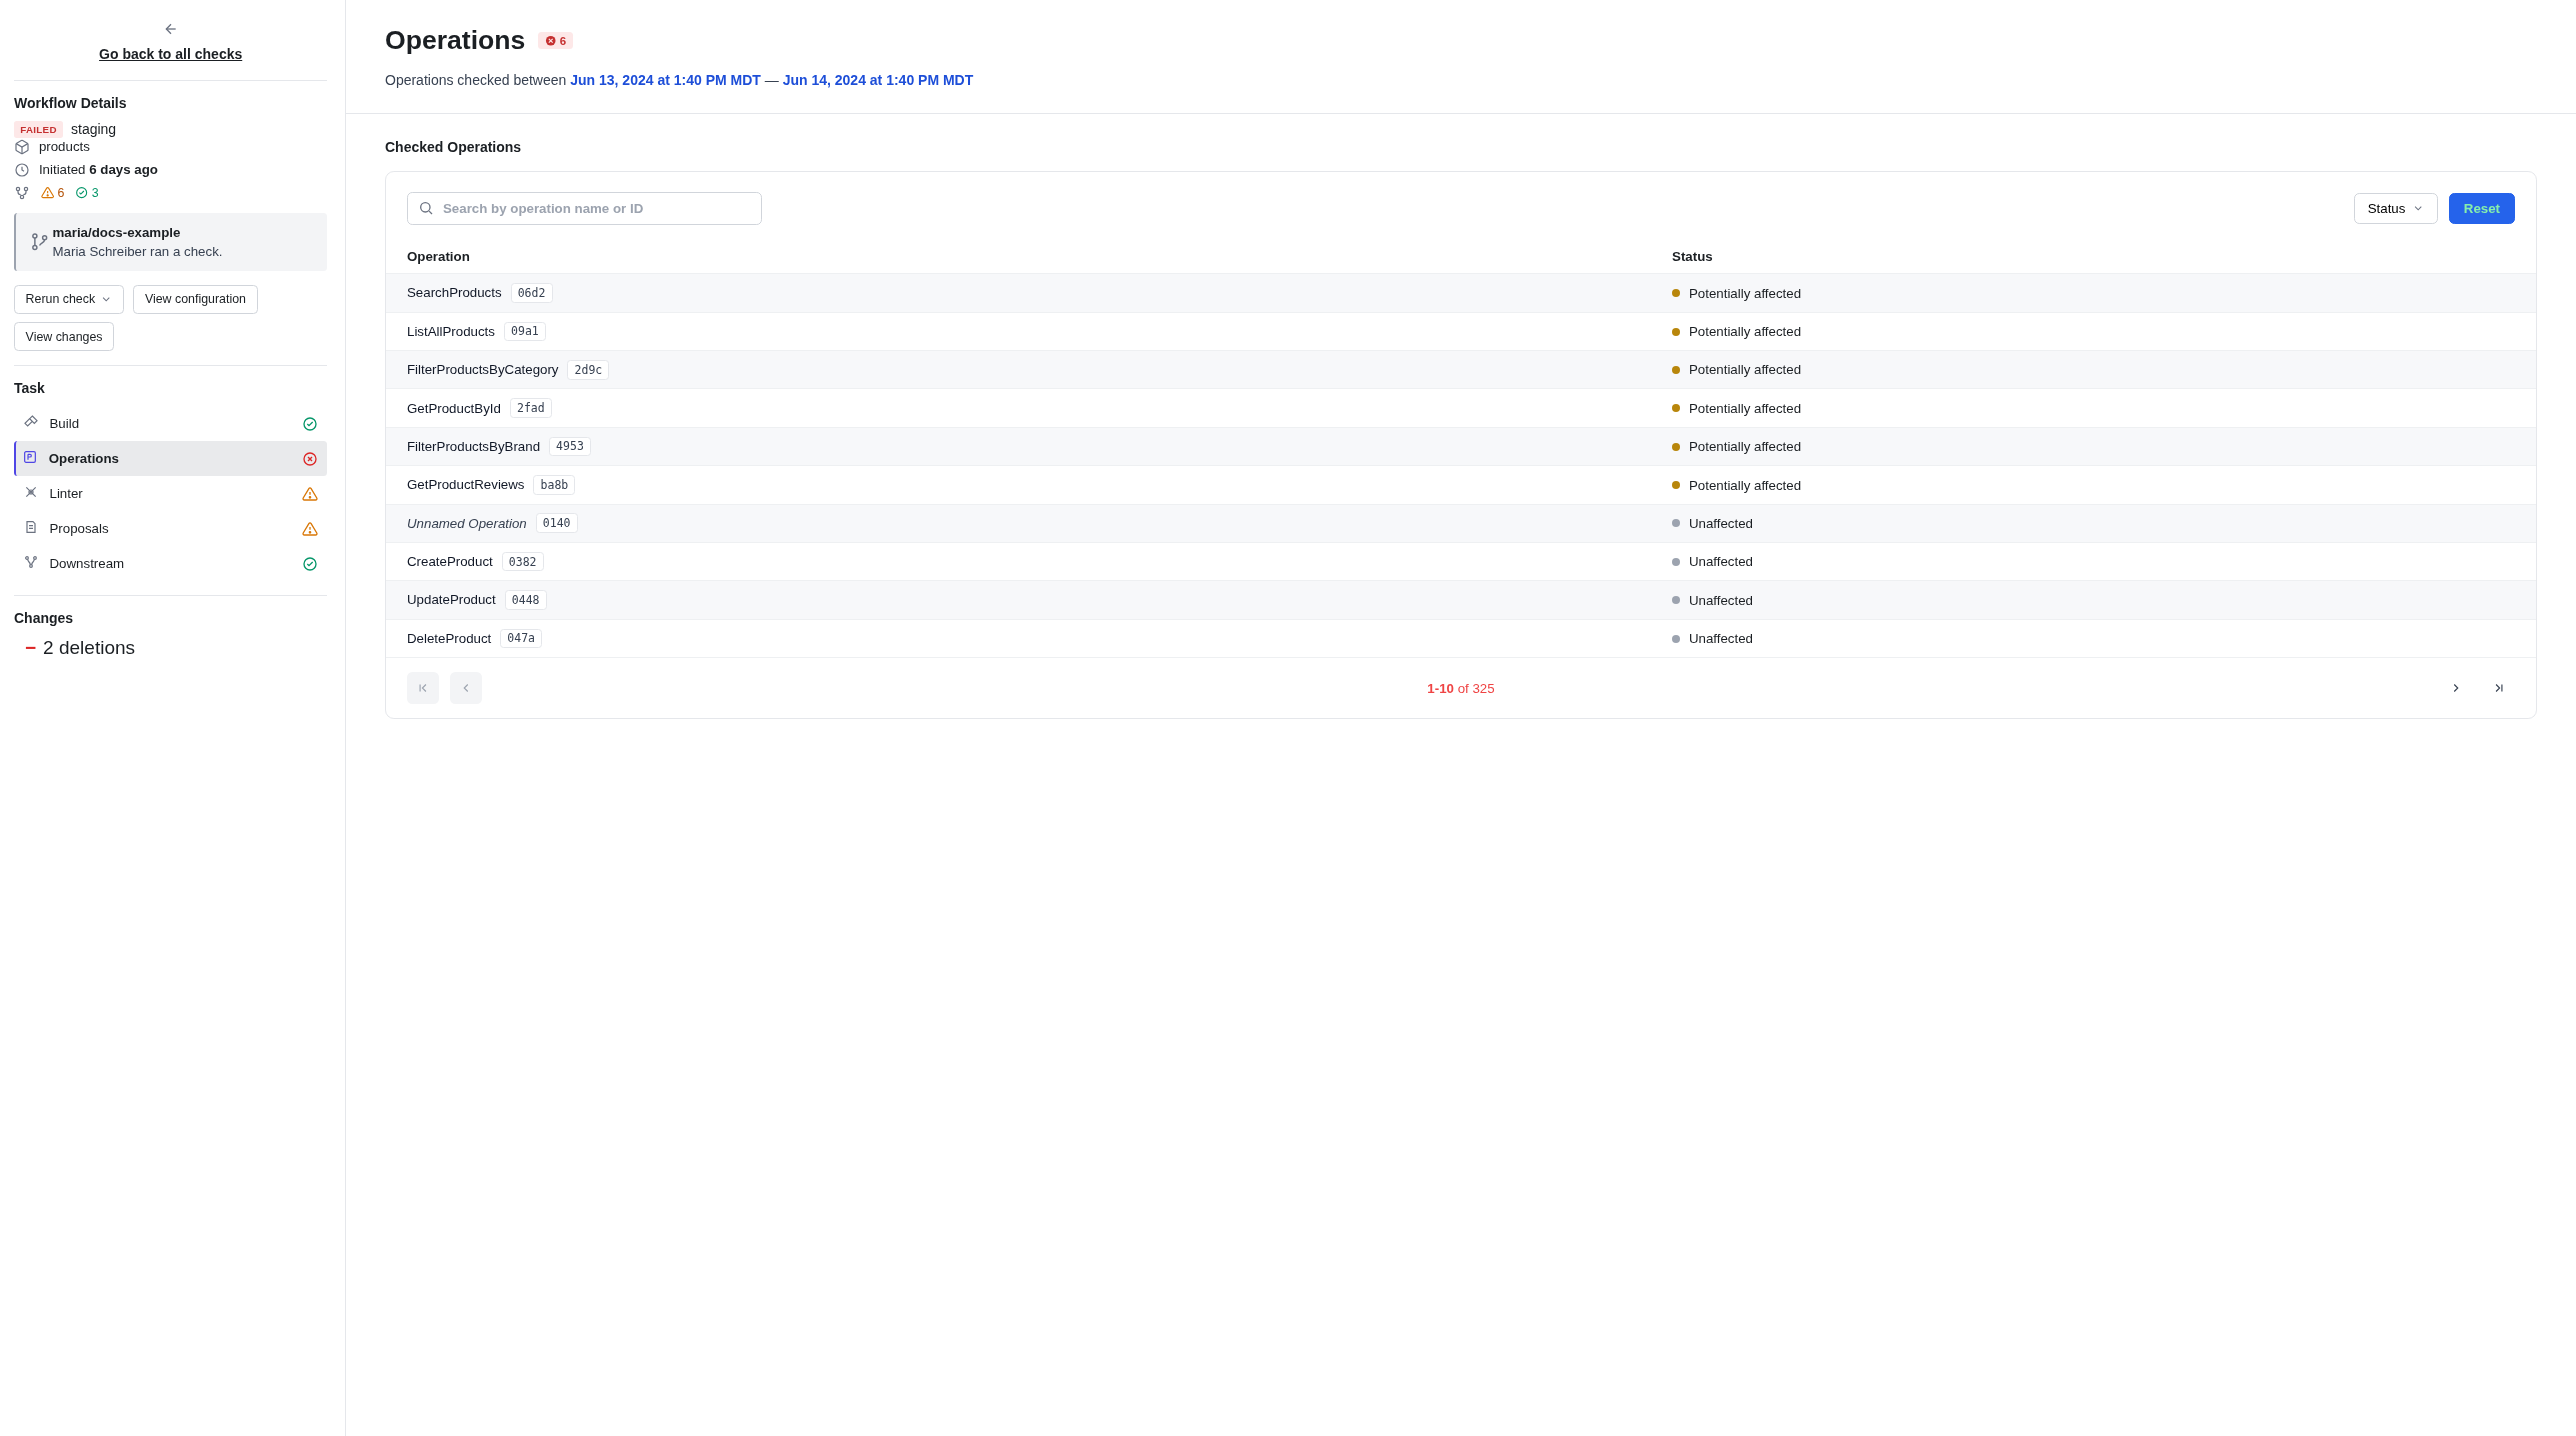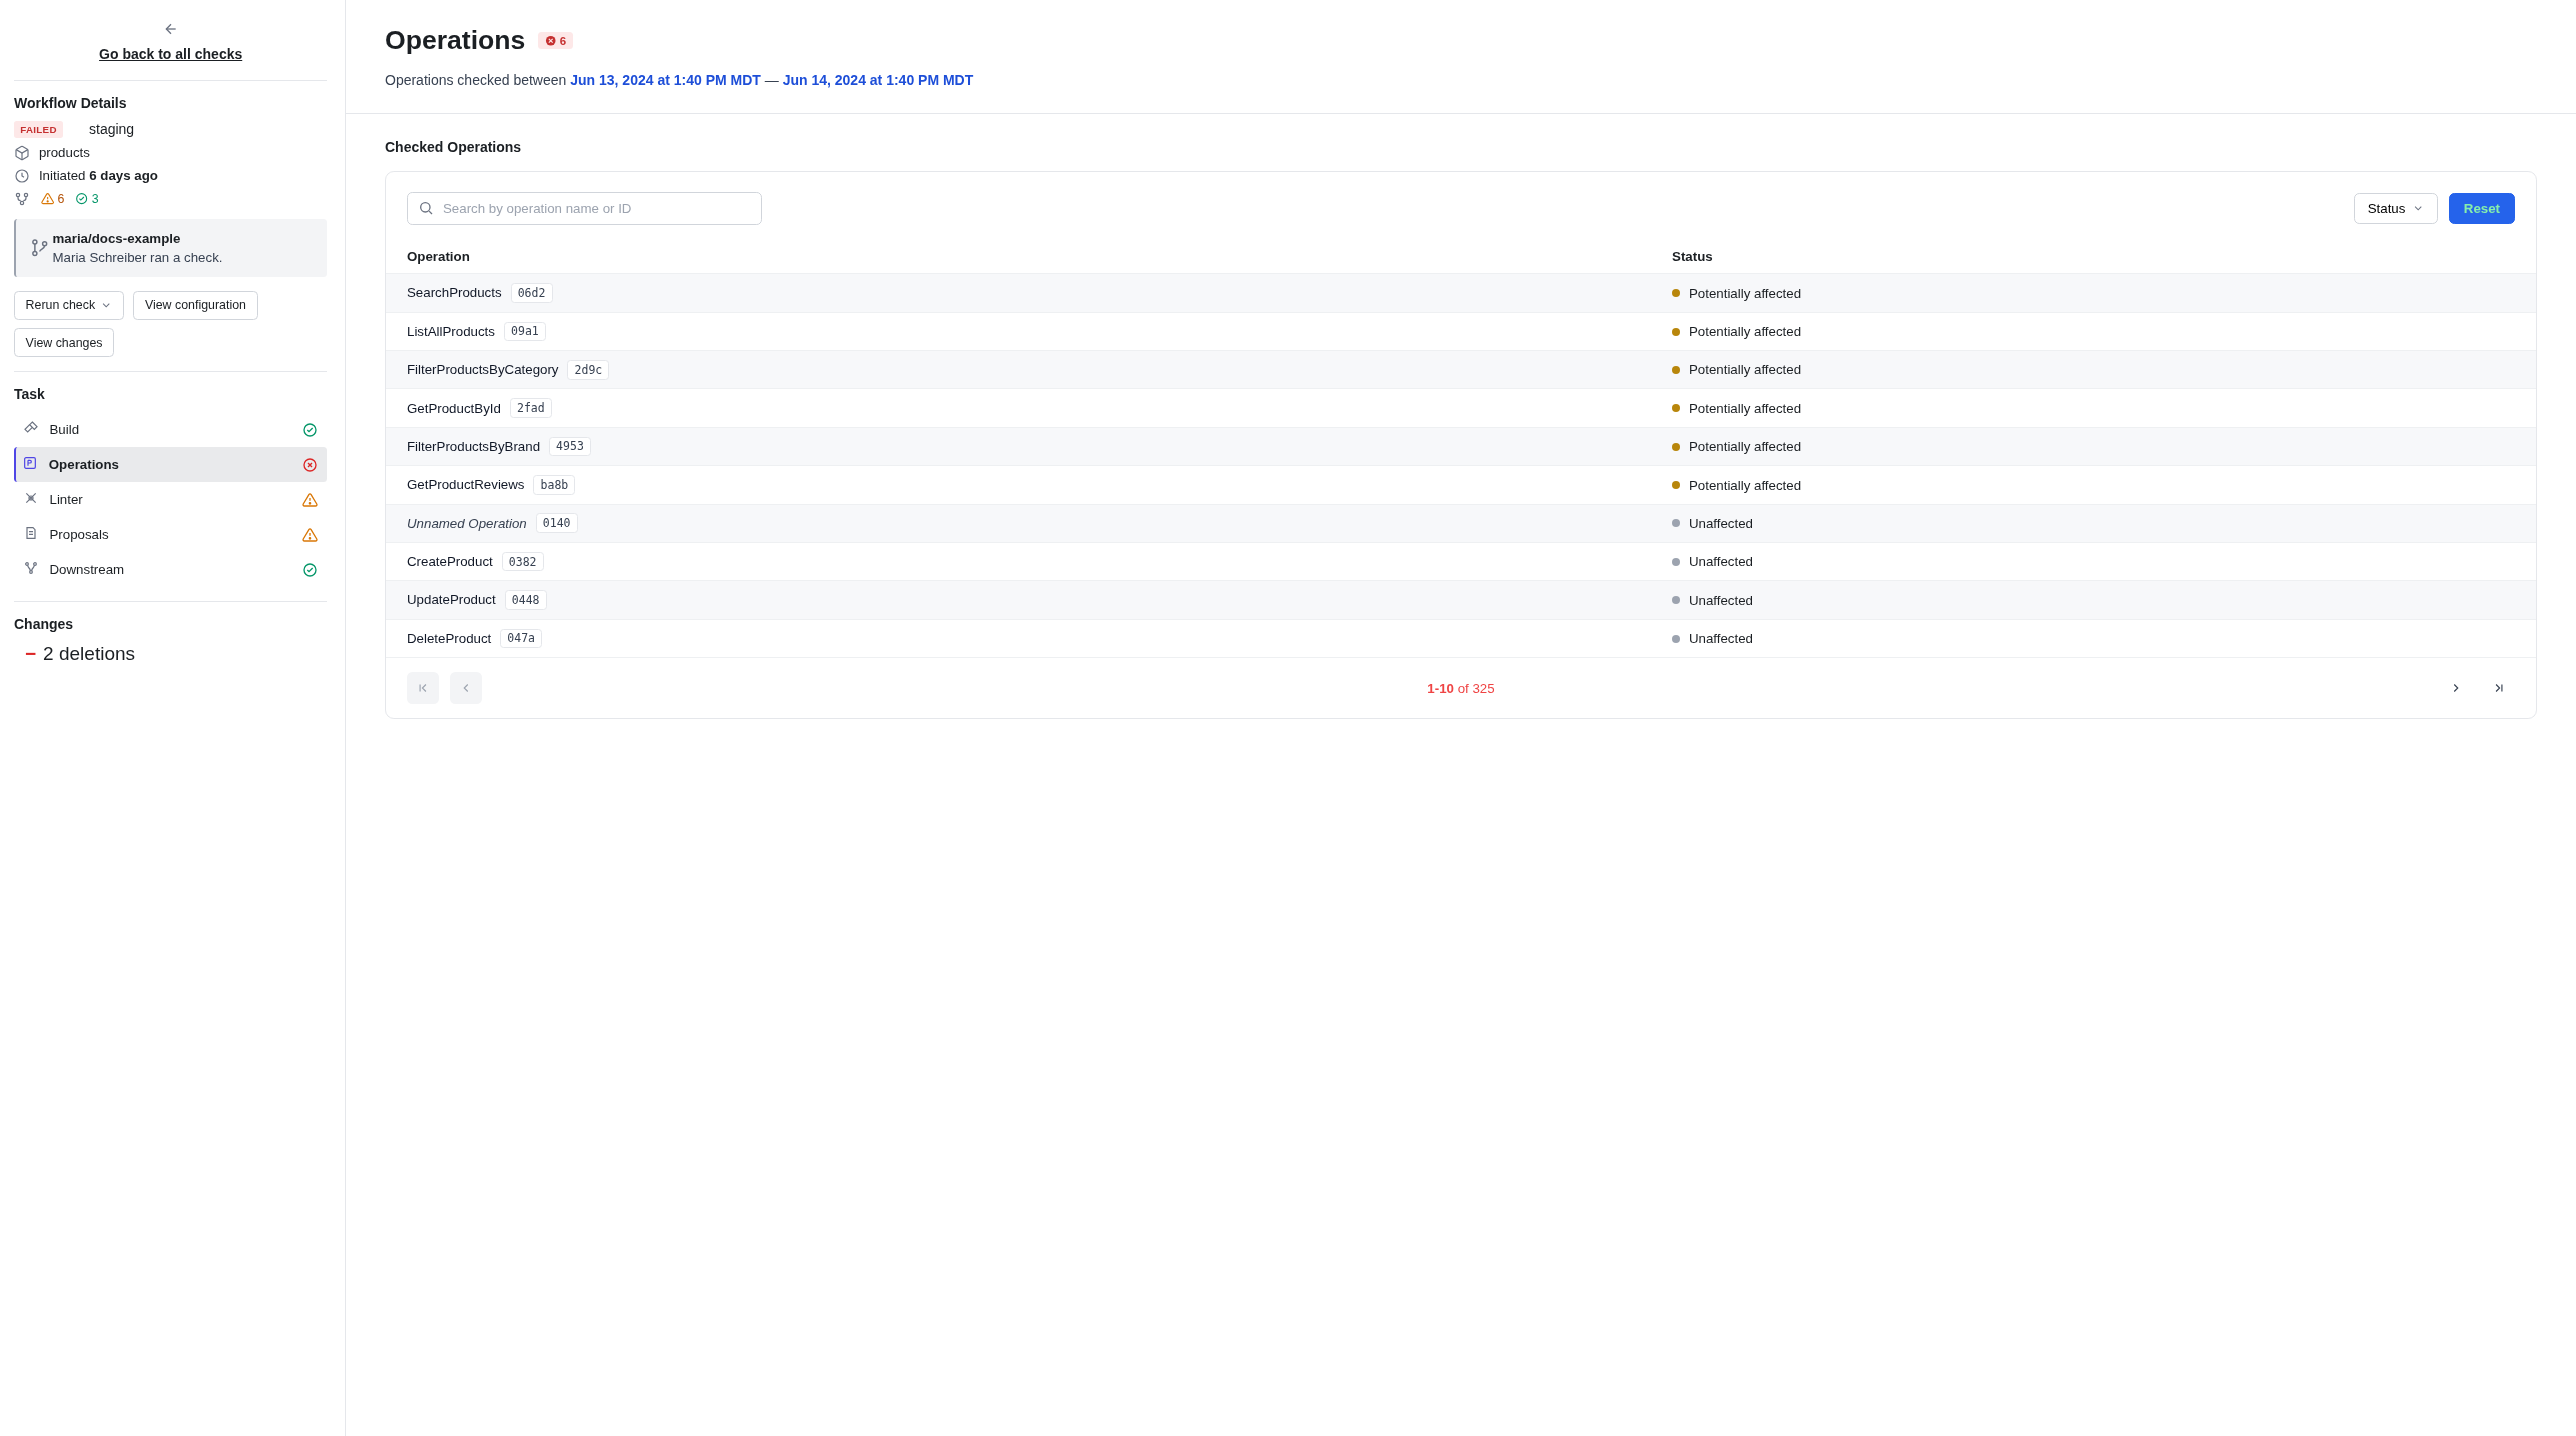--- a/index.html
+++ b/index.html
@@ -25,21 +25,21 @@
     text-decoration: underline;
     font-weight: 600;
     font-size: 14px;
     color: #1b1f23;
     margin-bottom: 17.7px;
     flex-direction: column;
   }
   .back-link svg { stroke: #6b7280; }
   hr.sep { border: none; border-top: 0.9px solid #e5e7eb; margin: 14px 0; }
   .section-title { font-weight: 700; font-size: 14px; margin-bottom: 10.6px; }
-  .status-line { display: flex; align-items: center; gap: 26px; margin-bottom: 7px; }
+  .status-line { display: flex; align-items: center; gap: 8px; margin-bottom: 1px; }
   .badge-failed {
     background: #fde8e8; color: #c53030; font-weight: 700;
     font-size: 9.8px; padding: 2.7px 6.2px; border-radius: 2.7px;
     letter-spacing: 0.3px;
   }
   .env-name { font-size: 14px; color: #1b1f23; }
   .meta-line { display: flex; align-items: center; gap: 8.9px; color: #1b1f23; font-size: 13.3px; margin-bottom: 7px; }
   .meta-line svg { flex-shrink: 0; }
   .meta-line .strong { font-weight: 600; }
   .icon-gray { color: #6b7280; stroke: #6b7280; }
@@ -99,21 +99,21 @@
     padding: 0; overflow: hidden;
   }
   .ops-toolbar {
     display: flex; align-items: center; gap: 10.6px;
     padding: 19.5px 21px 16px 21px;
   }
   .search-wrap { position: relative; width: 355px; }
   .search-wrap svg { position: absolute; left: 10.6px; top: 50%; transform: translateY(-50%); }
   .search-input {
     width: 100%; border: 0.9px solid #d1d5db; border-radius: 5.3px;
-    padding: 8px 10.6px 8px 35px; font-size: 13.3px;
+    padding: 8px 10.6px 8px 35px; font-size: 13.3px; font-weight: bold;
   }
   .search-input::placeholder { color: #9ca3af; }
   .spacer { flex: 1; }
   .btn-primary {
     background: #2563eb; color: #86efac; border: 0.9px solid #2563eb;
     border-radius: 5.3px; padding: 7px 14px; font-size: 13.3px; font-weight:600; cursor: pointer;
   }
   .btn-outline {
     border: 0.9px solid #d1d5db; background: #fff; border-radius: 5.3px;
     padding: 7px 12.4px; font-size: 13.3px; cursor: pointer;

